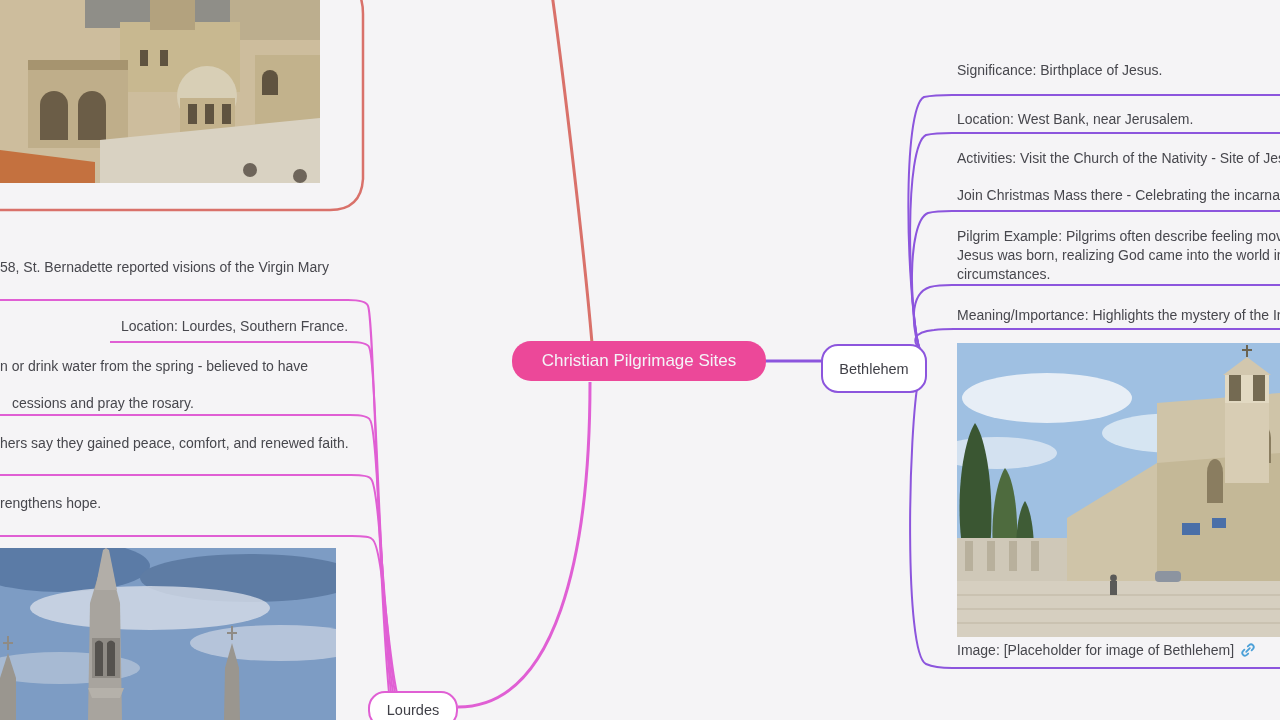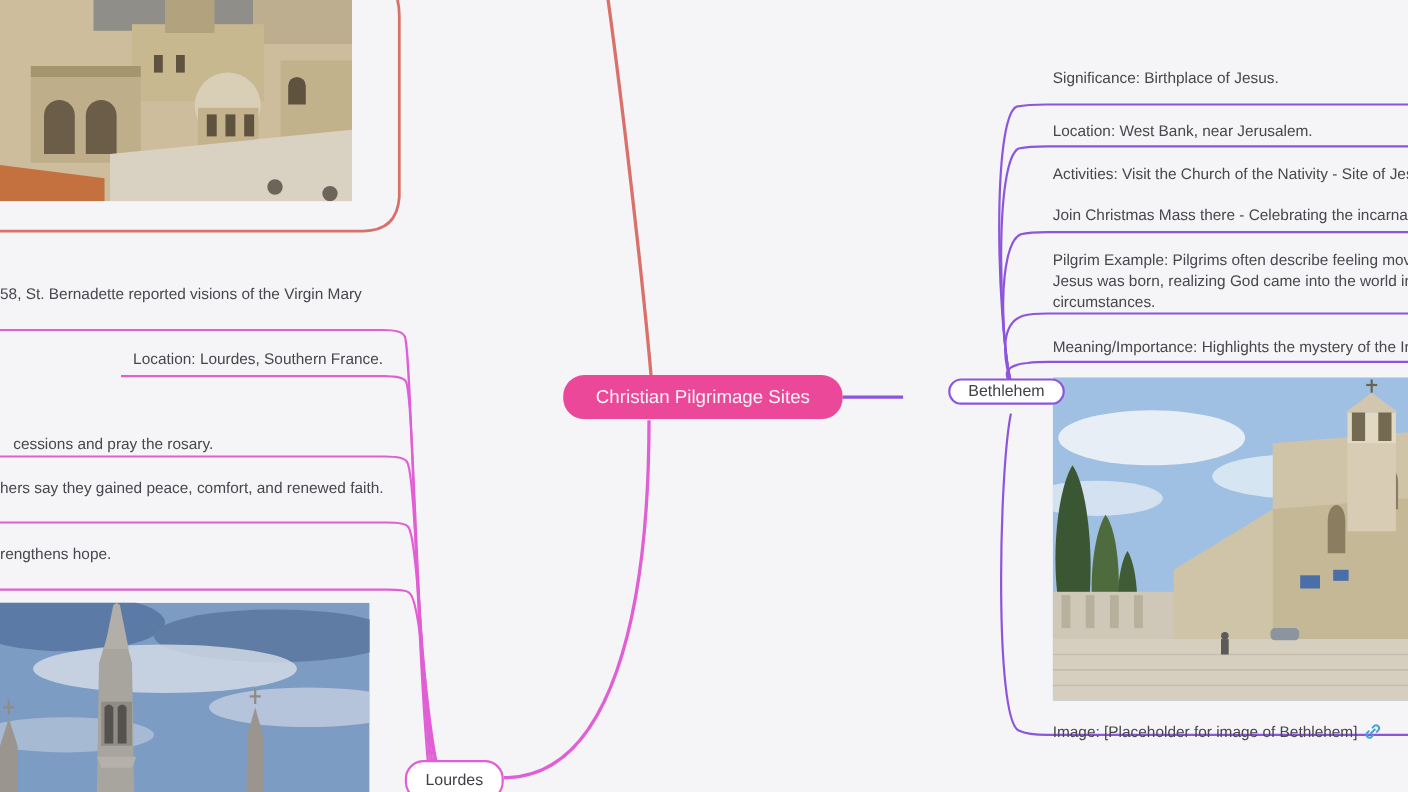--- a/index.html
+++ b/index.html
@@ -17,21 +17,21 @@
     border-radius:17px;box-sizing:border-box;font-size:14.5px;color:#3f3f46;
     background:#ffffff;
   }
   .pill.center{
     background:#ec4899;color:#f4f4f8;font-size:17px;border-radius:19px;
   }
   .pill.bethlehem{border:2px solid #8c55dd;}
   .pill.lourdes{border:2px solid #e05fd4;}
   .photo{position:absolute;display:block;}
   .caption{position:absolute;display:flex;align-items:center;gap:6px;
-    font-size:14px;color:#47474d;white-space:nowrap;margin-top:15px;}
+    font-size:14px;color:#47474d;white-space:nowrap;}
 </style>
 </head>
 <body>
 
 <div class="canvas">
 
   <svg class="wires">
 
     <path d="M592 343 C 584 250 564 80 552 -6" stroke-width="3" fill="none" stroke="#d9716a"></path>
     <path d="M-5 210 H 330 Q 361 210 363 179 V 14 Q 363 -2 356 -12" stroke-width="2.5" fill="none" stroke="#d9716a"></path>
@@ -135,21 +135,21 @@
 
     <rect x="153" y="238" width="7" height="14" fill="#5a5a58"></rect>
     <circle cx="156.5" cy="235" r="3.4" fill="#5a5a58"></circle>
     <rect x="198" y="228" width="26" height="11" rx="4" fill="#8c94a0"></rect>
   </svg>
 
   <div class="pill center" style="left:512px;top:341px;width:254px;height:40px;">
     <span>Christian Pilgrimage Sites</span>
   </div>
 
-  <div class="pill bethlehem" style="left:862px;top:344px;width:106px;height:24px;">
+  <div class="pill bethlehem" style="left:821px;top:344px;width:106px;height:49px;">
     <span>Bethlehem</span>
   </div>
 
   <div class="pill lourdes" style="left:368px;top:691px;width:90px;height:37px;">
     <span>Lourdes</span>
   </div>
 
   <div class="child-text" style="left:957px;top:61px;">Significance: Birthplace of Jesus.</div>
   <div class="child-text" style="left:957px;top:110px;">Location: West Bank, near Jerusalem.</div>
   <div class="child-text" style="left:957px;top:149px;">
@@ -169,20 +169,21 @@
       <g stroke="#4ba0d8" stroke-width="1.7" stroke-linecap="round" fill="none">
         <path d="M5.8 9.2 L9.2 5.8"></path>
         <path d="M7.3 4.2 l1.3-1.3 a2.55 2.55 0 0 1 3.6 3.6 L10.9 7.8"></path>
         <path d="M7.7 10.8 l-1.3 1.3 a2.55 2.55 0 0 1 -3.6-3.6 L4.1 7.2"></path>
       </g>
     </svg>
   </div>
 
   <div class="child-text" style="left:0;top:258px;">58, St. Bernadette reported visions of the Virgin Mary</div>
   <div class="child-text" style="left:121px;top:317px;">Location: Lourdes, Southern France.</div>
+  <div class="child-text" style="left:0;top:357px;">n or drink water from the spring - believed to have</div>
   <div class="child-text" style="left:0;top:394px;padding-left:12px;">cessions and pray the rosary.</div>
   <div class="child-text" style="left:0;top:434px;">
     <div>hers say they gained peace, comfort, and renewed faith.</div>
   </div>
   <div class="child-text" style="left:0;top:494px;">
     <div>rengthens hope.</div>
   </div>
 
 </div>
 

